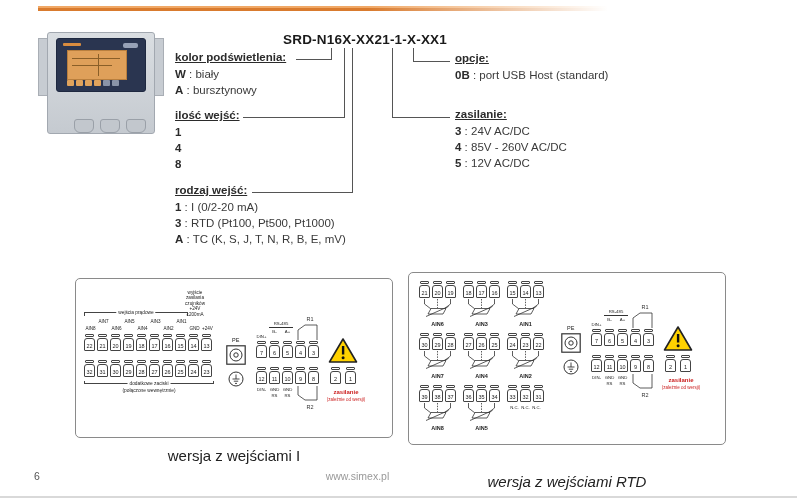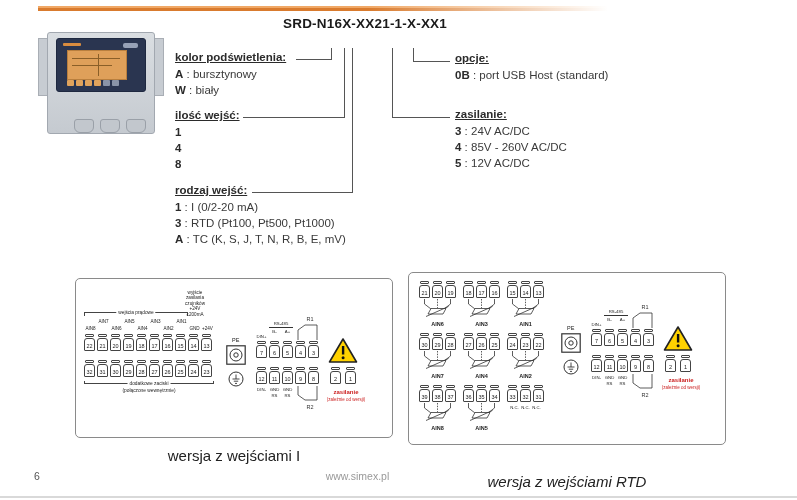--- a/index.html
+++ b/index.html
@@ -28,21 +28,21 @@
   .dev-screen .ln1 { position:absolute; left:4px; top:7px; width:48px; height:1px; background:#8a5f28; }
   .dev-screen .ln2 { position:absolute; left:4px; top:14px; width:40px; height:1px; background:#8a5f28; }
   .dev-screen .ln3 { position:absolute; left:30px; top:3px; width:1px; height:22px; background:#8a5f28; }
   .dev-btns { position:absolute; left:10px; bottom:5px; display:flex; gap:2px; }
   .dev-btn { width:7px; height:6px; background:#e0a35c; border-radius:1px; }
   .dev-btn.g { background:#8a94a8; }
   .dev-glands { position:absolute; bottom:0; left:26px; display:flex; gap:6px; }
   .gland { width:20px; height:14px; background:#c2c7cd; border:1px solid #9aa0a8; border-radius:3px 3px 6px 6px; }
 
   
-  .code-title { left:283px; top:16px; font-size:13.5px; font-weight:bold; color:#1a1a1a; letter-spacing:.2px; }
+  .code-title { left:283px; top:32px; font-size:13.5px; font-weight:bold; color:#1a1a1a; letter-spacing:.2px; }
   .hline { position:absolute; height:1px; background:#555; }
   .vline { position:absolute; width:1px; background:#555; }
 
   .oc-section { position:absolute; }
   .oc-head { font-size:11.5px; font-weight:bold; color:#2b2b2b; text-decoration:underline; margin-bottom:3px; }
   .oc-item { font-size:11.5px; line-height:16px; color:#3a3a3a; white-space:pre; }
   .oc-key { font-weight:bold; color:#2b2b2b; }
 
   
   .diag { position:absolute; border:1px solid #8a8a8a; border-radius:5px; background:#fff; }
@@ -146,22 +146,22 @@
   <div class="hline" style="left:252px; top:192px; width:101px;"></div>
   <div class="vline" style="left:392px; top:48px; height:69px;"></div>
   <div class="hline" style="left:392px; top:117px; width:58px;"></div>
   <div class="vline" style="left:413px; top:48px; height:14px;"></div>
   <div class="hline" style="left:413px; top:61px; width:37px;"></div>
 
   <div class="oc-section" style="left:175px; top:51px;">
     <div class="oc-head">kolor podświetlenia:</div>
     <div>
 
-    <div class="oc-item"><span class="oc-key">A</span><span> : bursztynowy</span></div>
-        <div class="oc-item"><span class="oc-key">W</span><span> : biały</span></div>
+    <div class="oc-item"><span class="oc-key">W</span><span> : biały</span></div>
+        <div class="oc-item"><span class="oc-key">A</span><span> : bursztynowy</span></div>
       </div>
   </div>
 
   <div class="oc-section" style="left:175px; top:109px;">
     <div class="oc-head">ilość wejść:</div>
     <div>
 
     <div class="oc-item"><span class="oc-key">1</span><span></span></div>
         <div class="oc-item"><span class="oc-key">4</span><span></span></div>
         <div class="oc-item"><span class="oc-key">8</span><span></span></div>

